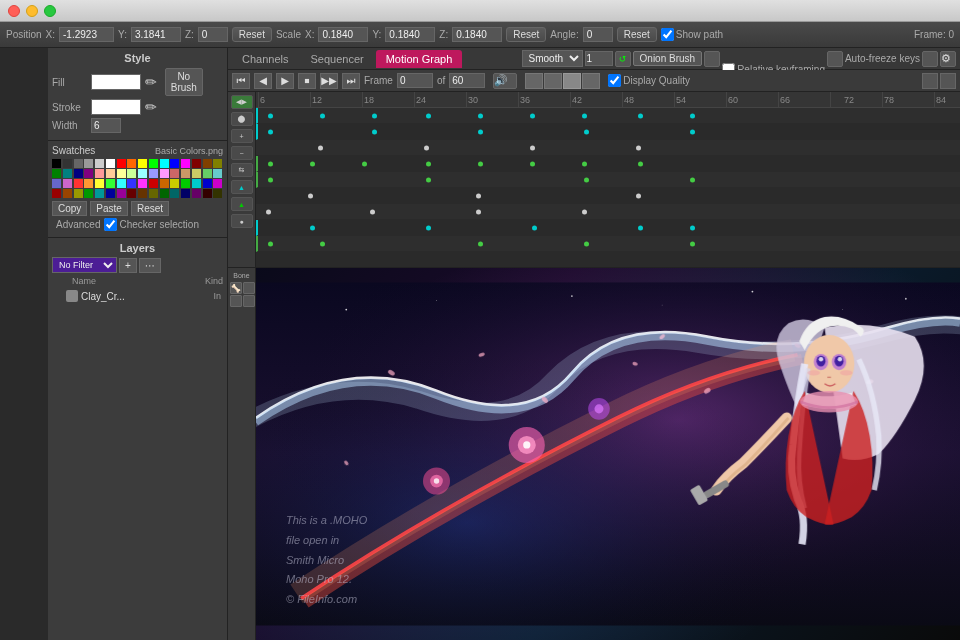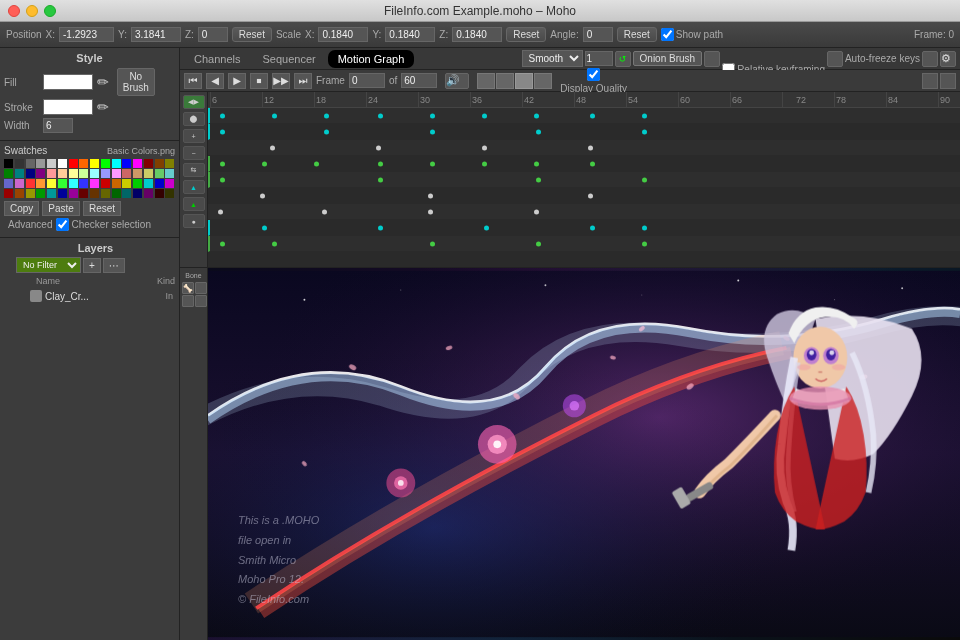--- a/index.html
+++ b/index.html
@@ -174,37 +174,36 @@
       font-size: 10px;
       cursor: pointer;
     }
     .checker-label { font-size: 10px; color: #aaa; display: flex; align-items: center; gap: 2px; }
 
     
     #layers-section {
       flex: 1;
       padding: 4px;
       overflow: hidden;
-      margin-left: 12px;
     }
     .layers-header {
       display: flex;
       align-items: center;
       justify-content: space-between;
       margin-bottom: 3px;
     }
     .layers-title { font-size: 11px; font-weight: 600; color: #ccc; text-align: center; flex: 1; }
     .layers-toolbar {
       display: flex;
       align-items: center;
       gap: 2px;
       margin-bottom: 3px;
     }
     .layers-filter {
-      background: #4d7c0f;
+      background: #4c1d95;
       border: 1px solid #666;
       color: #eee;
       font-size: 9px;
       padding: 1px 2px;
       width: 65px;
     }
     .layer-col-header {
       display: flex;
       gap: 2px;
       margin-bottom: 2px;
@@ -223,21 +222,21 @@
     .layer-icon { width: 14px; height: 14px; background: #888; border-radius: 2px; margin-right: 3px; flex-shrink: 0; }
     .layer-name { flex: 1; overflow: hidden; text-overflow: ellipsis; white-space: nowrap; }
     .layer-kind { font-size: 9px; color: #999; margin-left: 3px; }
     .tl-tab {
       padding: 3px 10px;
       font-size: 11px;
       color: #aaa;
       cursor: pointer;
       border-radius: 3px 3px 0 0;
     }
-    .tl-tab.active { background: #000000; color: #fff; border-radius: 7px; }
+    .tl-tab.active { background: #be185d; color: #fff; }
 
     
     #playback-bar {
       height: 22px;
       background: #3a3a3a;
       display: flex;
       align-items: center;
       padding: 0 4px;
       gap: 4px;
       border-bottom: 1px solid #222;
@@ -299,20 +298,21 @@
       display: flex;
       flex-direction: column;
       height: 640px;
       width: 960px;
     }
 
     #content {
       display: flex;
       flex: 1;
       overflow: hidden;
+      padding-left: 48px;
     }
 
     #left-side {
       width: 180px;
       display: flex;
       flex-direction: column;
       flex-shrink: 0;
       background: #3c3c3c;
       border-right: 1px solid #222;
     }
@@ -423,21 +423,20 @@
 <body>
 
 <div id="app">
 
   <div id="titlebar">
     <div class="traffic-lights">
       <div class="tl tl-red"></div>
       <div class="tl tl-yellow"></div>
       <div class="tl tl-green"></div>
     </div>
-    <span class="title">FileInfo.com Example.moho – Moho</span>
   </div>
 
   <div id="toolbar">
     <span class="toolbar-label">Position</span>
     <span class="toolbar-label">X:</span>
     <input class="toolbar-input" style="width: 55px;" value="-1.2923">
     <span class="toolbar-label">Y:</span>
     <input class="toolbar-input" value="3.1841" style="">
     <span class="toolbar-label">Z:</span>
     <input class="toolbar-input" style="width: 30px;" value="0">
@@ -639,21 +638,21 @@
           <input class="frame-input" value="0" style="">
           <span class="frame-count">of</span>
           <input class="frame-input" value="60" style="">
           <div style="width:24px;height:16px;background:#555;border:1px solid #666;border-radius:2px;cursor:pointer;margin-left:4px;">🔊</div>
           <div style="display:flex;gap:1px;margin-left:4px;">
             <div style="width:18px;height:16px;background:#666;border:1px solid #777;cursor:pointer;"></div>
             <div style="width:18px;height:16px;background:#666;border:1px solid #777;cursor:pointer;"></div>
             <div style="width:18px;height:16px;background:#888;border:1px solid #999;cursor:pointer;"></div>
             <div style="width:18px;height:16px;background:#666;border:1px solid #777;cursor:pointer;"></div>
           </div>
-          <div style="margin-left:4px;display:flex;align-items:center;gap:2px;flex-direction:column;">
+          <div style="margin-left:4px;display:flex;align-items:center;gap:2px;">
             <input type="checkbox" checked="" style="">
             <span style="font-size:10px;color:#aaa;">Display Quality</span>
           </div>
           <div style="margin-left:auto;display:flex;gap:2px;">
             <div style="width:16px;height:16px;background:#555;border:1px solid #666;cursor:pointer;"></div>
             <div style="width:16px;height:16px;background:#555;border:1px solid #666;cursor:pointer;"></div>
           </div>
         </div>
 
         <div id="tl-inner">

